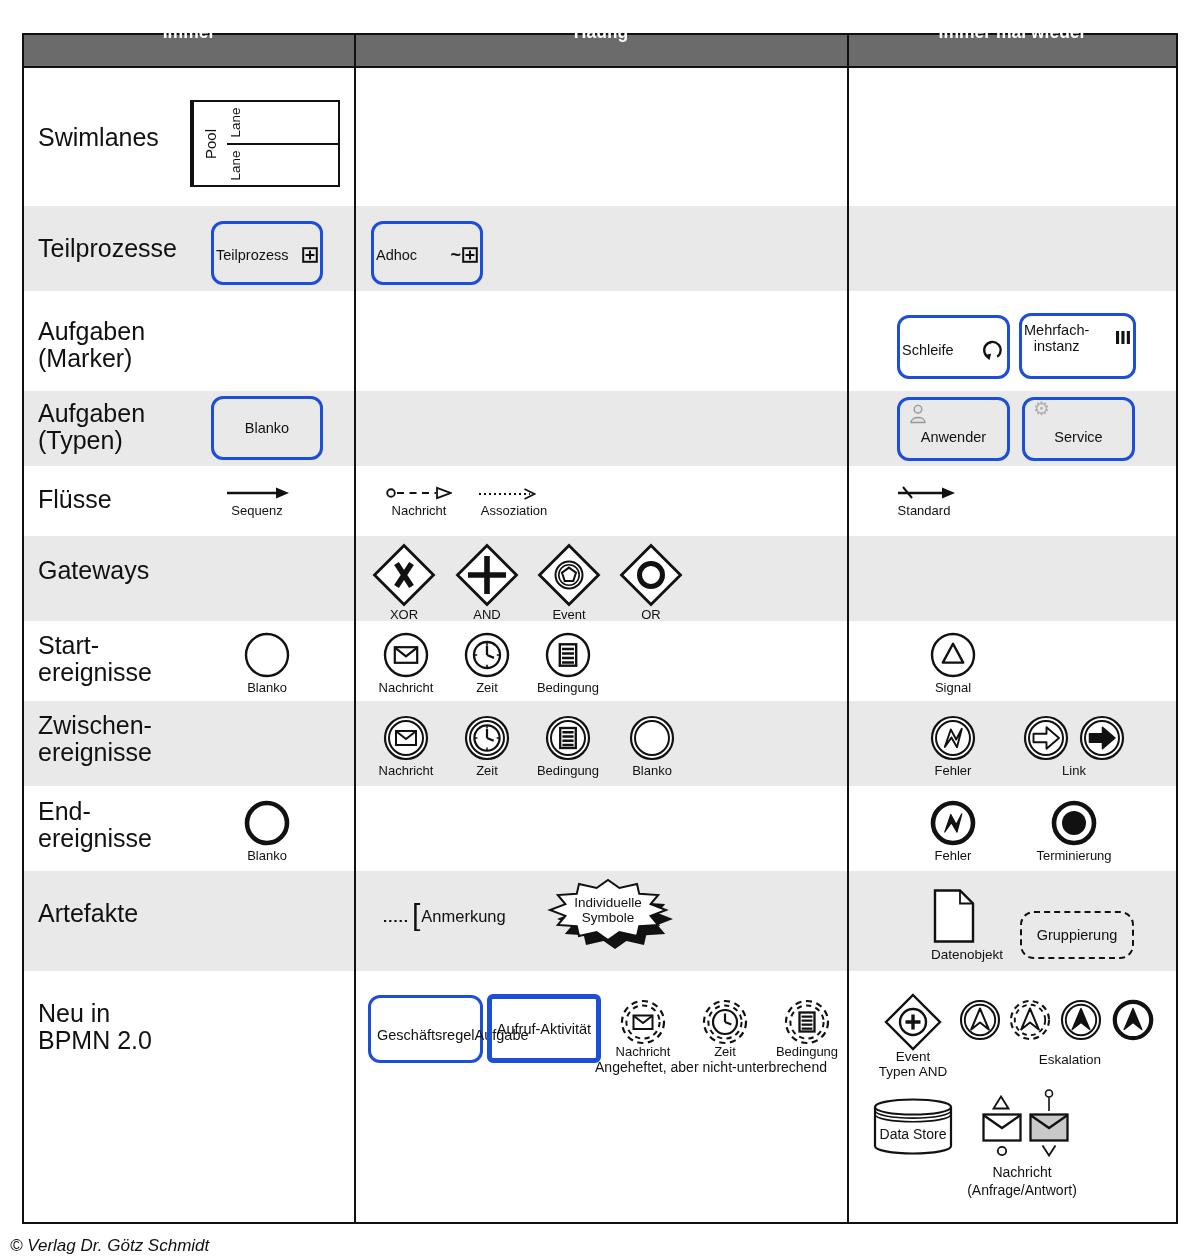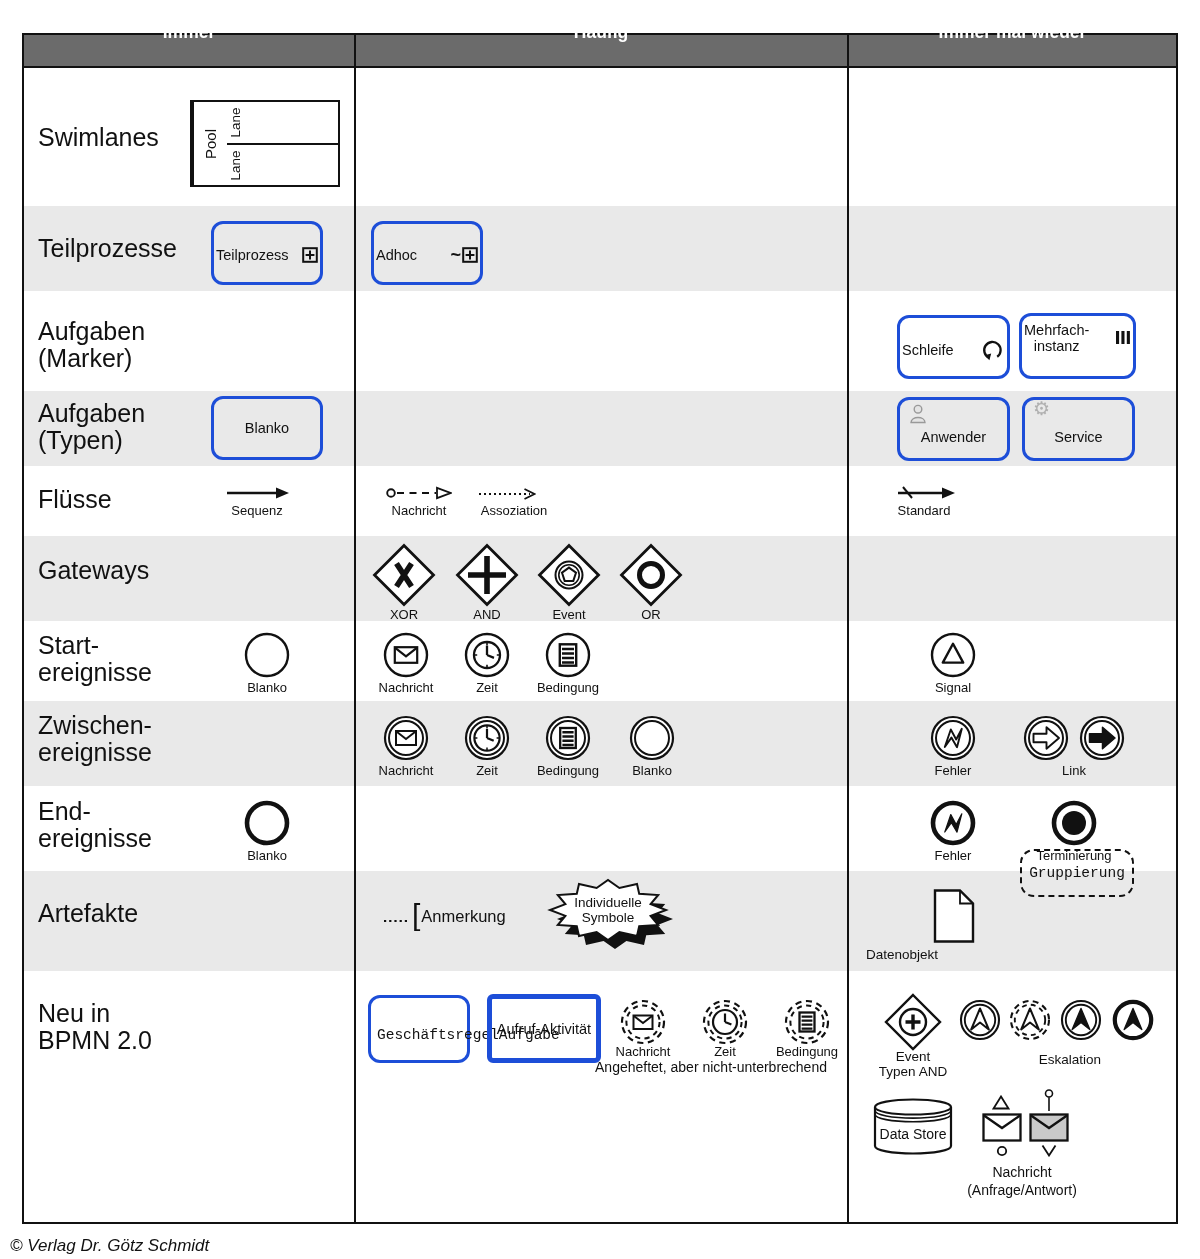--- a/index.html
+++ b/index.html
@@ -323,32 +323,32 @@
       </g>
     <polygon points="120,32 104.6,37.9 112.2,47 93.2,48.2 91,58 73.4,54 62,62 50.6,54 33,58 30.8,48.2 11.8,47 19.4,37.9 4,32 19.4,26.1 11.8,17 30.8,15.8 33,6 50.6,10 62,2 73.4,10 91,6 93.2,15.8 112.2,17 104.6,26.1" fill="#fff" stroke="#111" stroke-width="2"></polygon>
     <text x="62" y="29" text-anchor="middle" font-size="13.5" fill="#111">Individuelle</text>
     <text x="62" y="44" text-anchor="middle" font-size="13.5" fill="#111">Symbole</text>
   </svg>
 
   <svg class="sym" style="left:932px;top:888px;" width="44" height="56" viewBox="0 0 44 56">
       <path d="M3,2.5 H28 L41,15.5 V53.5 H3 Z" fill="#fff" stroke="#111" stroke-width="2.4"></path>
       <path d="M28,2.5 V15.5 H41" fill="none" stroke="#111" stroke-width="1.8"></path>
     </svg>
-  <div class="cap" style="left:847px;top:947px;width:110px;font-size:13.5px;text-align:center;">Datenobjekt</div>
-
-  <div class="grp" style="left:1020px;top:849px;width:114px;height:48px;font-family:Liberation Mono, monospace;">
+  <div class="cap" style="left:912px;top:947px;width:110px;font-size:13.5px;text-align:center;">Datenobjekt</div>
+
+  <div class="grp" style="left:1020px;top:911px;width:114px;height:48px;">
     <span>Gruppierung</span>
   </div>
 
   <div class="rowlabel" style="top:1000px;">
     <div>Neu in</div>
     <div>BPMN 2.0</div>
   </div>
 
-  <div class="task" style="left:368px;top:995px;width:102px;height:68px;justify-content:flex-start;padding-top:12px;font-family:Liberation Mono, monospace;">
+  <div class="task" style="left:368px;top:995px;width:115px;height:68px;justify-content:flex-start;padding-top:12px;">
     <svg width="26" height="17" viewBox="0 0 26 17" style="align-self:flex-start;margin-left:6px;">
       <rect x="1" y="1.5" width="24" height="14" fill="#fff" stroke="#555" stroke-width="1.3"></rect>
       <rect x="1" y="1.5" width="24" height="4.6" fill="#777" stroke="#555" stroke-width="1.3"></rect>
       <path d="M1,10.8 H25 M13,6.1 V15.5" stroke="#555" stroke-width="1.2" fill="none"></path>
     </svg>
     <div>Geschäftsregel</div>
     <div>Aufgabe</div>
   </div>
 
   <div class="task" style="left:487px;top:994px;width:114px;height:69px;border-width:5px;border-radius:6px;">

